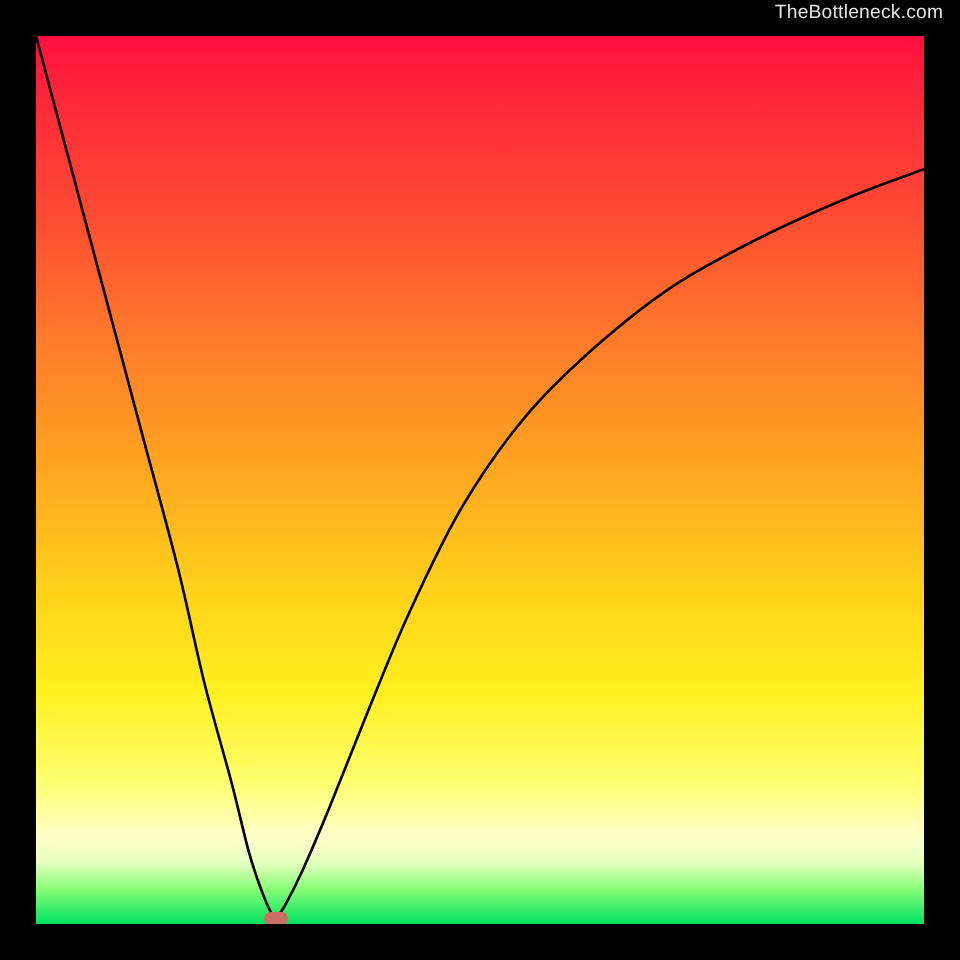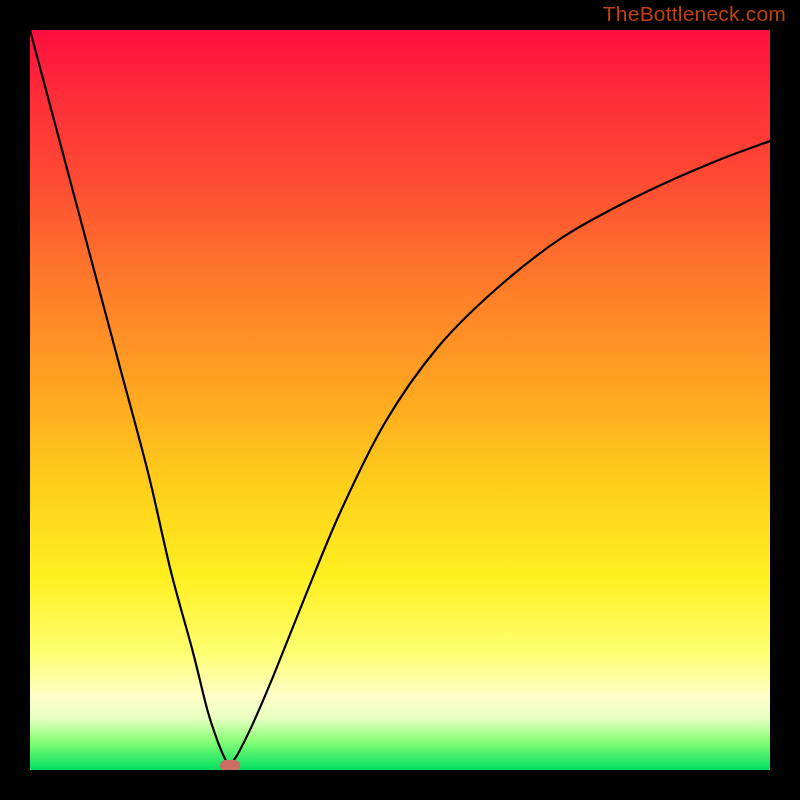--- a/index.html
+++ b/index.html
@@ -14,22 +14,22 @@
   .outer {
     position: relative;
     width: 800px;
     height: 800px;
     background: #000;
   }
   .watermark {
     position: absolute;
     top: 2px;
     right: 14px;
-    color: #c2410c;
-    font-size: 21px;
+    color: #e5e5e5;
+    font-size: 16px;
     font-weight: 500;
     letter-spacing: 0.2px;
     z-index: 5;
   }
   .plot-area {
     position: absolute;
     left: 30px;
     top: 30px;
     width: 740px;
     height: 740px;

